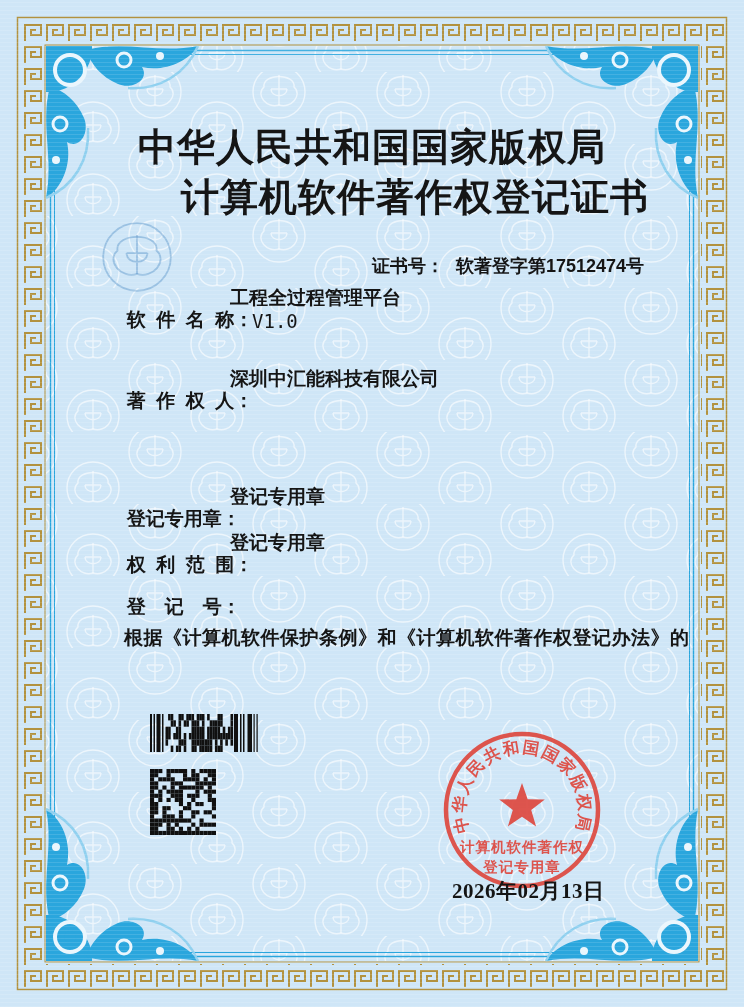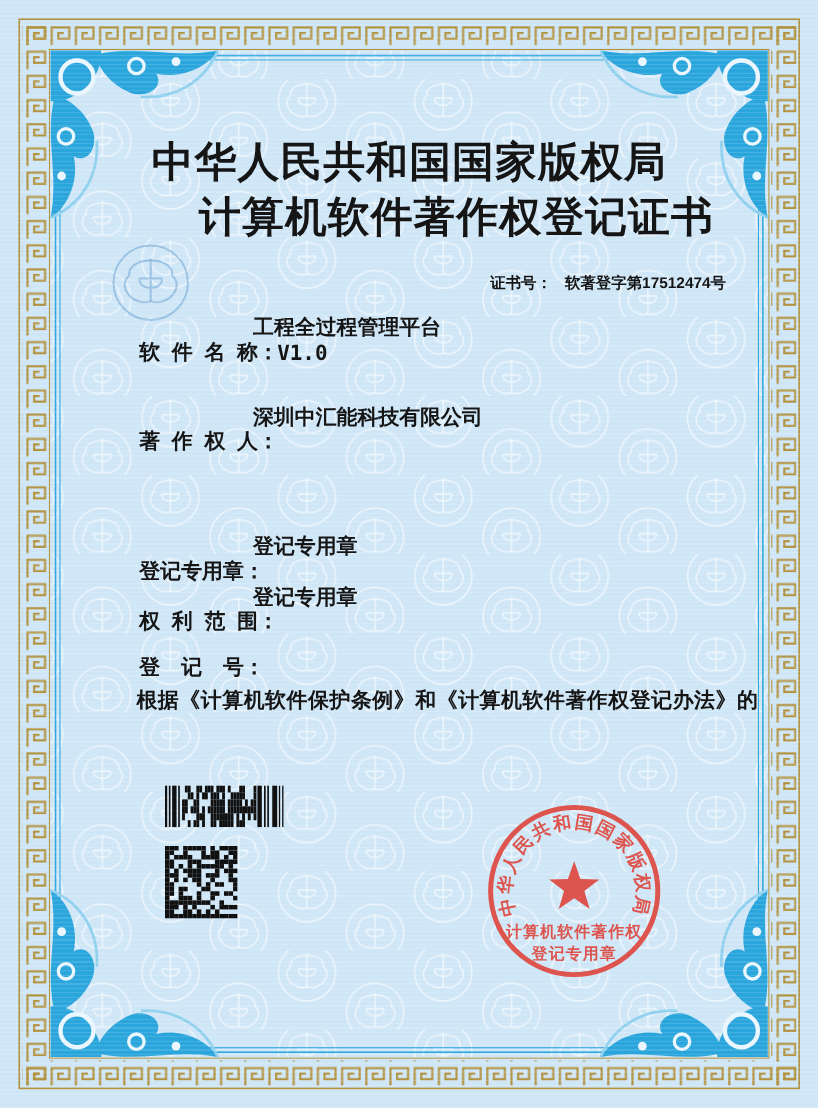--- a/index.html
+++ b/index.html
@@ -19,32 +19,32 @@
     position:absolute;top:122px;left:0;width:100%;text-align:center;
     font-family:"Liberation Serif","DejaVu Serif",serif;
     font-size:38px;font-weight:bold;letter-spacing:1px;white-space:nowrap;
   }
   .cert-title{
     position:absolute;top:172px;left:0;width:100%;text-align:center;
     font-family:"Liberation Serif","DejaVu Serif",serif;
     font-size:38px;font-weight:bold;letter-spacing:1px;white-space:nowrap;margin-left:43px;
   }
   .certno{
-    position:absolute;top:233px;right:84px;
-    font-size:14px;font-weight:bold;white-space:pre;
+    position:absolute;top:233px;right:100px;
+    font-size:18px;font-weight:bold;white-space:pre;
   }
   .certno .lab{margin-right:12px;}
 
   .field{position:absolute;left:95px;width:570px;font-size:19px;font-weight:bold;white-space:pre;}
   .field .val{position:absolute;left:135px;top:0;white-space:pre;}
   .f1{top:285px}.f2{top:366px}.f3{top:484px}.f4{top:530px}.f5{top:572px}
   .version{
     position:absolute;left:252px;top:310px;
     font-family:"DejaVu Sans Mono","Liberation Mono",monospace;
-    font-size:19px;font-weight:bold;
+    font-size:19px;font-weight:normal;
   }
   .mono{font-family:"DejaVu Sans Mono","Liberation Mono",monospace;}
 
   .statement{
     position:absolute;left:88px;top:616px;width:600px;
     font-size:19px;font-weight:bold;line-height:43px;letter-spacing:0.5px;white-space:nowrap;
   }
   .statement .l1{text-indent:36px;}
 
   .barcode{position:absolute;left:150px;top:714px;}
@@ -427,14 +427,15 @@
       <circle cx="92" cy="94" r="76" fill="none" stroke="#de4a41" stroke-width="4.5"></circle>
       <path id="sealArc" d="M38.4,113.5 A57,57 0 1,1 145.6,113.5" fill="none"></path>
       <text font-size="16.5" font-weight="bold" fill="#de4a41" letter-spacing="2" font-family="Liberation Serif, DejaVu Serif, serif">
         <textPath href="#sealArc" startOffset="50%" text-anchor="middle">中华人民共和国国家版权局</textPath>
       </text>
       <polygon fill="#de4a41" transform="translate(92,91)" points="0,-24 5.7,-7.8 22.8,-7.4 9.2,3 14.1,19.4 0,9.7 -14.1,19.4 -9.2,3 -22.8,-7.4 -5.7,-7.8"></polygon>
       <text x="92" y="136" text-anchor="middle" font-size="14.5" font-weight="bold" fill="#de4a41" letter-spacing="1" font-family="Liberation Serif, DejaVu Serif, serif">计算机软件著作权</text>
       <text x="92" y="155.5" text-anchor="middle" font-size="14.5" font-weight="bold" fill="#de4a41" letter-spacing="1" font-family="Liberation Serif, DejaVu Serif, serif">登记专用章</text>
     </svg>
 
+    <div class="date">2026年02月13日</div>
   </div>
 </div>
 
 </body></html>

